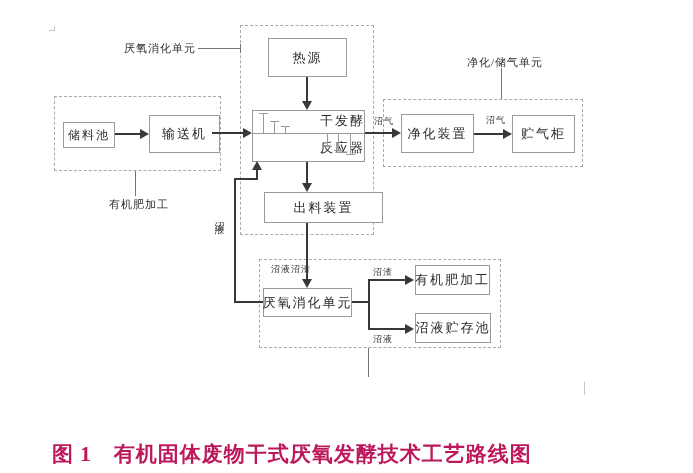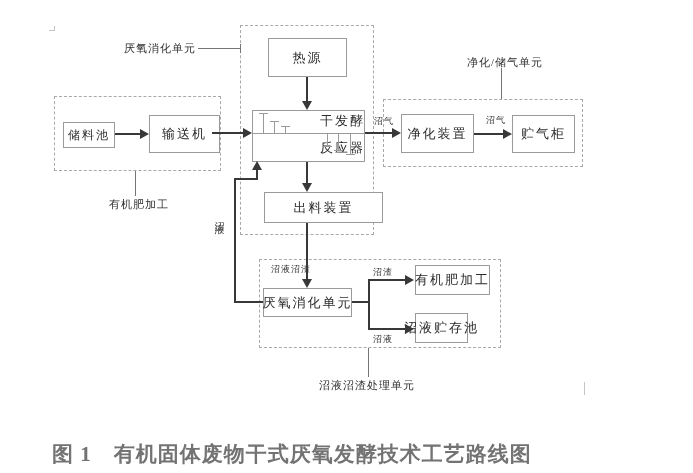--- a/index.html
+++ b/index.html
@@ -34,21 +34,21 @@
   
   .paddle{position:absolute;width:9px;box-sizing:border-box;}
   .pu{border-top:1px solid #9a9a9a;}
   .pd{border-bottom:1px solid #9a9a9a;}
   .paddle::after{content:"";position:absolute;left:4px;top:0;bottom:0;width:1px;background:#9a9a9a;}
   
   .reactor-text{position:absolute;left:0;right:0;text-align:right;font-size:13px;letter-spacing:2px;color:#2b2b2b;}
   
   .caption{
     position:absolute;left:52px;top:440px;font-size:21px;font-weight:bold;
-    color:#737373;letter-spacing:1px;white-space:nowrap;
+    color:#be185d;letter-spacing:1px;white-space:nowrap;
   }
   
   .corner-mark{position:absolute;left:49px;top:26px;width:5px;height:4px;border-right:1px solid #c4c4c4;border-bottom:1px solid #c4c4c4;}
   .cursor-mark{position:absolute;left:584px;top:382px;width:1px;height:13px;background:#c6c6c6;}
 </style>
 </head>
 <body>
 
 <div class="stage">
 
@@ -63,21 +63,20 @@
   <div class="ulbl" style="left:124px;top:41px">厌氧消化单元</div>
   <div class="ld" style="left:198px;top:48px;width:42px;height:1px"></div>
   <div class="ld" style="left:240px;top:44px;width:1px;height:9px"></div>
 
   <div class="ulbl" style="left:109px;top:197px">有机肥加工</div>
   <div class="ld" style="left:135px;top:171px;width:1px;height:25px"></div>
 
   <div class="ulbl" style="left:467px;top:55px">净化/储气单元</div>
   <div class="ld" style="left:501px;top:68px;width:1px;height:31px"></div>
 
-  <div class="ulbl" style="left:319px;top:378px">沼液沼渣处理单元</div>
   <div class="ld" style="left:368px;top:348px;width:1px;height:29px"></div>
 
   <div class="box" style="left:268px;top:38px;width:79px;height:39px">
     <span>热源</span>
   </div>
 
   <div class="box" style="left:252px;top:110px;width:113px;height:52px"></div>
   <div class="reactor-text" style="left:252px;top:112px;width:113px">干发酵</div>
   <div class="reactor-text" style="left:252px;top:139px;width:113px">反应器</div>
   <div class="gl" style="left:252px;top:133px;width:113px;height:1px"></div>
@@ -109,21 +108,21 @@
   </div>
 
   <div class="box" style="left:263px;top:288px;width:89px;height:29px">
     <span>厌氧消化单元</span>
   </div>
 
   <div class="box" style="left:415px;top:265px;width:75px;height:30px">
     <span>有机肥加工</span>
   </div>
 
-  <div class="box" style="left:415px;top:313px;width:53px;height:30px">
+  <div class="box" style="left:415px;top:313px;width:76px;height:30px">
     <span>沼液贮存池</span>
   </div>
 
   <div class="fl" style="left:115px;top:133px;width:26px;height:2px"></div>
   <div class="ah ar" style="left:140px;top:129px"></div>
 
   <div class="fl" style="left:212px;top:132px;width:32px;height:2px"></div>
   <div class="ah ar" style="left:243px;top:128px"></div>
 
   <div class="fl" style="left:306px;top:77px;width:2px;height:24px"></div>

